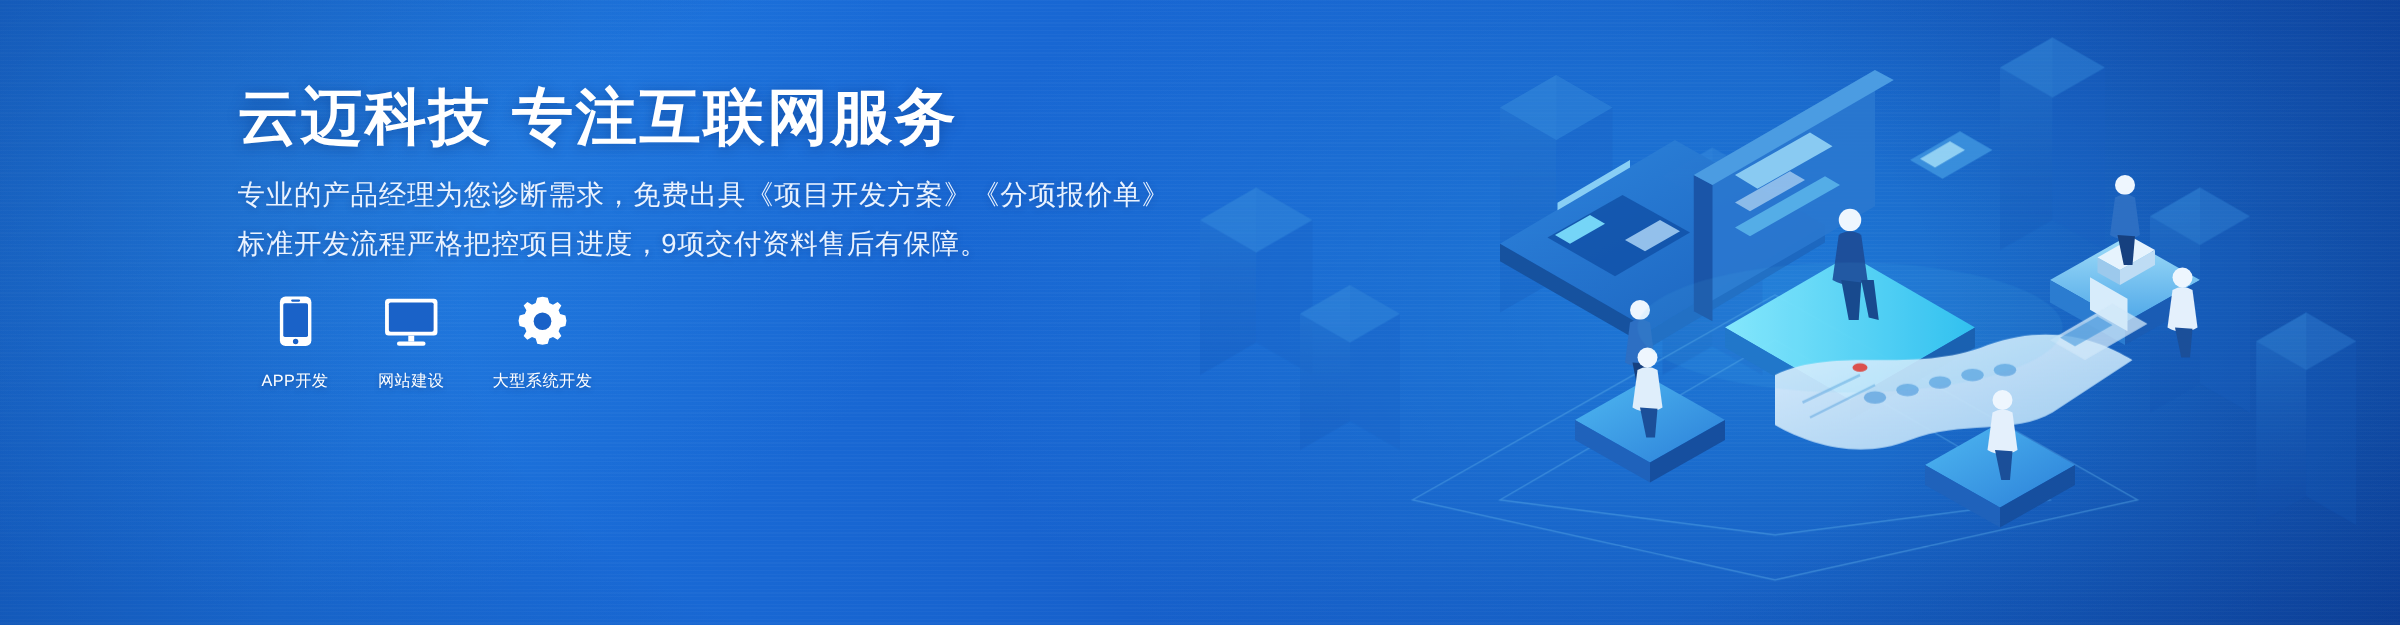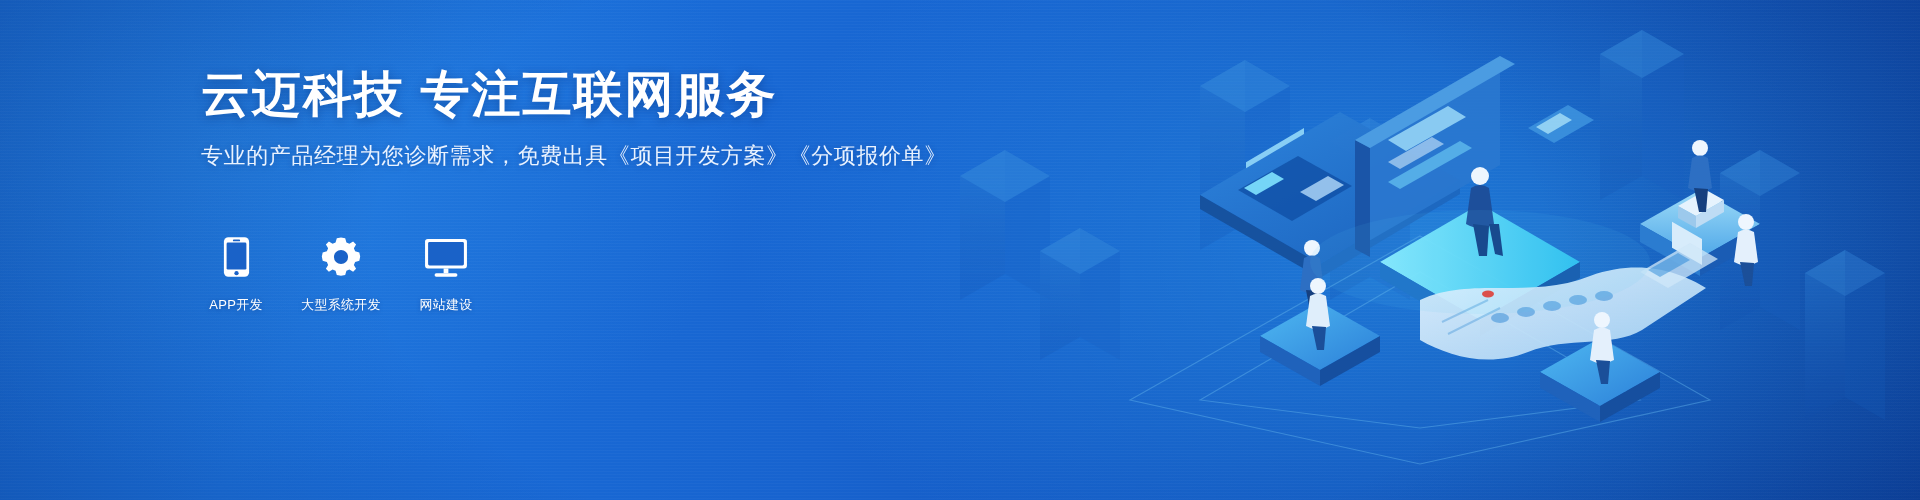--- a/index.html
+++ b/index.html
@@ -28,21 +28,21 @@
     pointer-events:none;
   }
   .vignette{
     position:absolute;inset:0;
     background:radial-gradient(ellipse 1300px 700px at 50% 50%, rgba(0,0,0,0) 45%, rgba(5,35,95,.38) 100%);
     pointer-events:none;
   }
 
   
   .copy{
-    position:absolute;left:201px;top:68px;width:900px;z-index:6;
+    position:absolute;left:190px;top:68px;width:900px;z-index:6;
   }
   .headline{
     font-size:49px;line-height:1.1;font-weight:700;color:#ffffff;
     letter-spacing:2px;
     text-shadow:0 2px 10px rgba(5,40,110,.40);
     white-space:nowrap;
   }
   .subtitle{
     margin-top:14px;
     font-size:22px;line-height:1.78;color:#eaf3ff;
@@ -266,62 +266,63 @@
       <g opacity=".5">
         <ellipse cx="580" cy="262" rx="170" ry="52" fill="#59c8f5" opacity=".18"></ellipse>
       </g>
     </svg>
   </div>
 
   <div class="copy">
     <h1 class="headline">云迈科技 专注互联网服务</h1>
     <p class="subtitle">
       <span class="ln">专业的产品经理为您诊断需求，免费出具《项目开发方案》《分项报价单》</span>
+      <span class="ln">标准开发流程严格把控项目进度，9项交付资料售后有保障。</span>
     </p>
   </div>
 
   <div class="services">
 
     <div class="service">
       <span class="svc-icon">
         <svg viewBox="0 0 30 46" width="27" height="42" aria-hidden="true">
           <rect x="1" y="1" width="28" height="44" rx="5" ry="5" fill="#fff"></rect>
           <rect x="4" y="7" width="22" height="30" rx="1.5" fill="#1a62c8"></rect>
           <rect x="11" y="3.6" width="8" height="2" rx="1" fill="#1a62c8"></rect>
           <circle cx="15" cy="41" r="2.4" fill="#1a62c8"></circle>
         </svg>
       </span>
       <span class="svc-label">APP开发</span>
     </div>
 
 
+
+    <div class="service">
+      <span class="svc-icon">
+        <svg viewBox="0 0 46 42" width="44" height="40" aria-hidden="true">
+          <rect x="1" y="1" width="44" height="31" rx="3" fill="#fff"></rect>
+          <rect x="4.2" y="4.2" width="37.6" height="24.6" rx="1.5" fill="#1a62c8"></rect>
+          <rect x="20.5" y="32" width="5" height="5" fill="#fff"></rect>
+          <rect x="11" y="37" width="24" height="3.6" rx="1.8" fill="#fff"></rect>
+        </svg>
+      </span>
+      <span class="svc-label">网站建设</span>
+    </div>
 
     <div class="service wide">
       <span class="svc-icon">
         <svg viewBox="0 0 44 44" width="42" height="42" aria-hidden="true">
           <path d="M22 1.5 l4.4 .9 1.3 4.4 3.1 1.3 3.9 -2.3 3.1 3.1 -2.3 3.9 1.3 3.1
                    4.4 1.3 .9 4.4 -.9 4.4 -4.4 1.3 -1.3 3.1 2.3 3.9 -3.1 3.1 -3.9 -2.3
                    -3.1 1.3 -1.3 4.4 -4.4 .9 -4.4 -.9 -1.3 -4.4 -3.1 -1.3 -3.9 2.3
                    -3.1 -3.1 2.3 -3.9 -1.3 -3.1 -4.4 -1.3 -.9 -4.4 .9 -4.4 4.4 -1.3
                    1.3 -3.1 -2.3 -3.9 3.1 -3.1 3.9 2.3 3.1 -1.3 1.3 -4.4 Z" fill="#fff"></path>
           <circle cx="22" cy="22" r="7.4" fill="#1a62c8"></circle>
         </svg>
       </span>
       <span class="svc-label">大型系统开发</span>
     </div>
 
-    <div class="service">
-      <span class="svc-icon">
-        <svg viewBox="0 0 46 42" width="44" height="40" aria-hidden="true">
-          <rect x="1" y="1" width="44" height="31" rx="3" fill="#fff"></rect>
-          <rect x="4.2" y="4.2" width="37.6" height="24.6" rx="1.5" fill="#1a62c8"></rect>
-          <rect x="20.5" y="32" width="5" height="5" fill="#fff"></rect>
-          <rect x="11" y="37" width="24" height="3.6" rx="1.8" fill="#fff"></rect>
-        </svg>
-      </span>
-      <span class="svc-label">网站建设</span>
-    </div>
-
   </div>
 
   <div class="scanlines"></div>
   <div class="vignette"></div>
 </div>
 
 </body></html>

